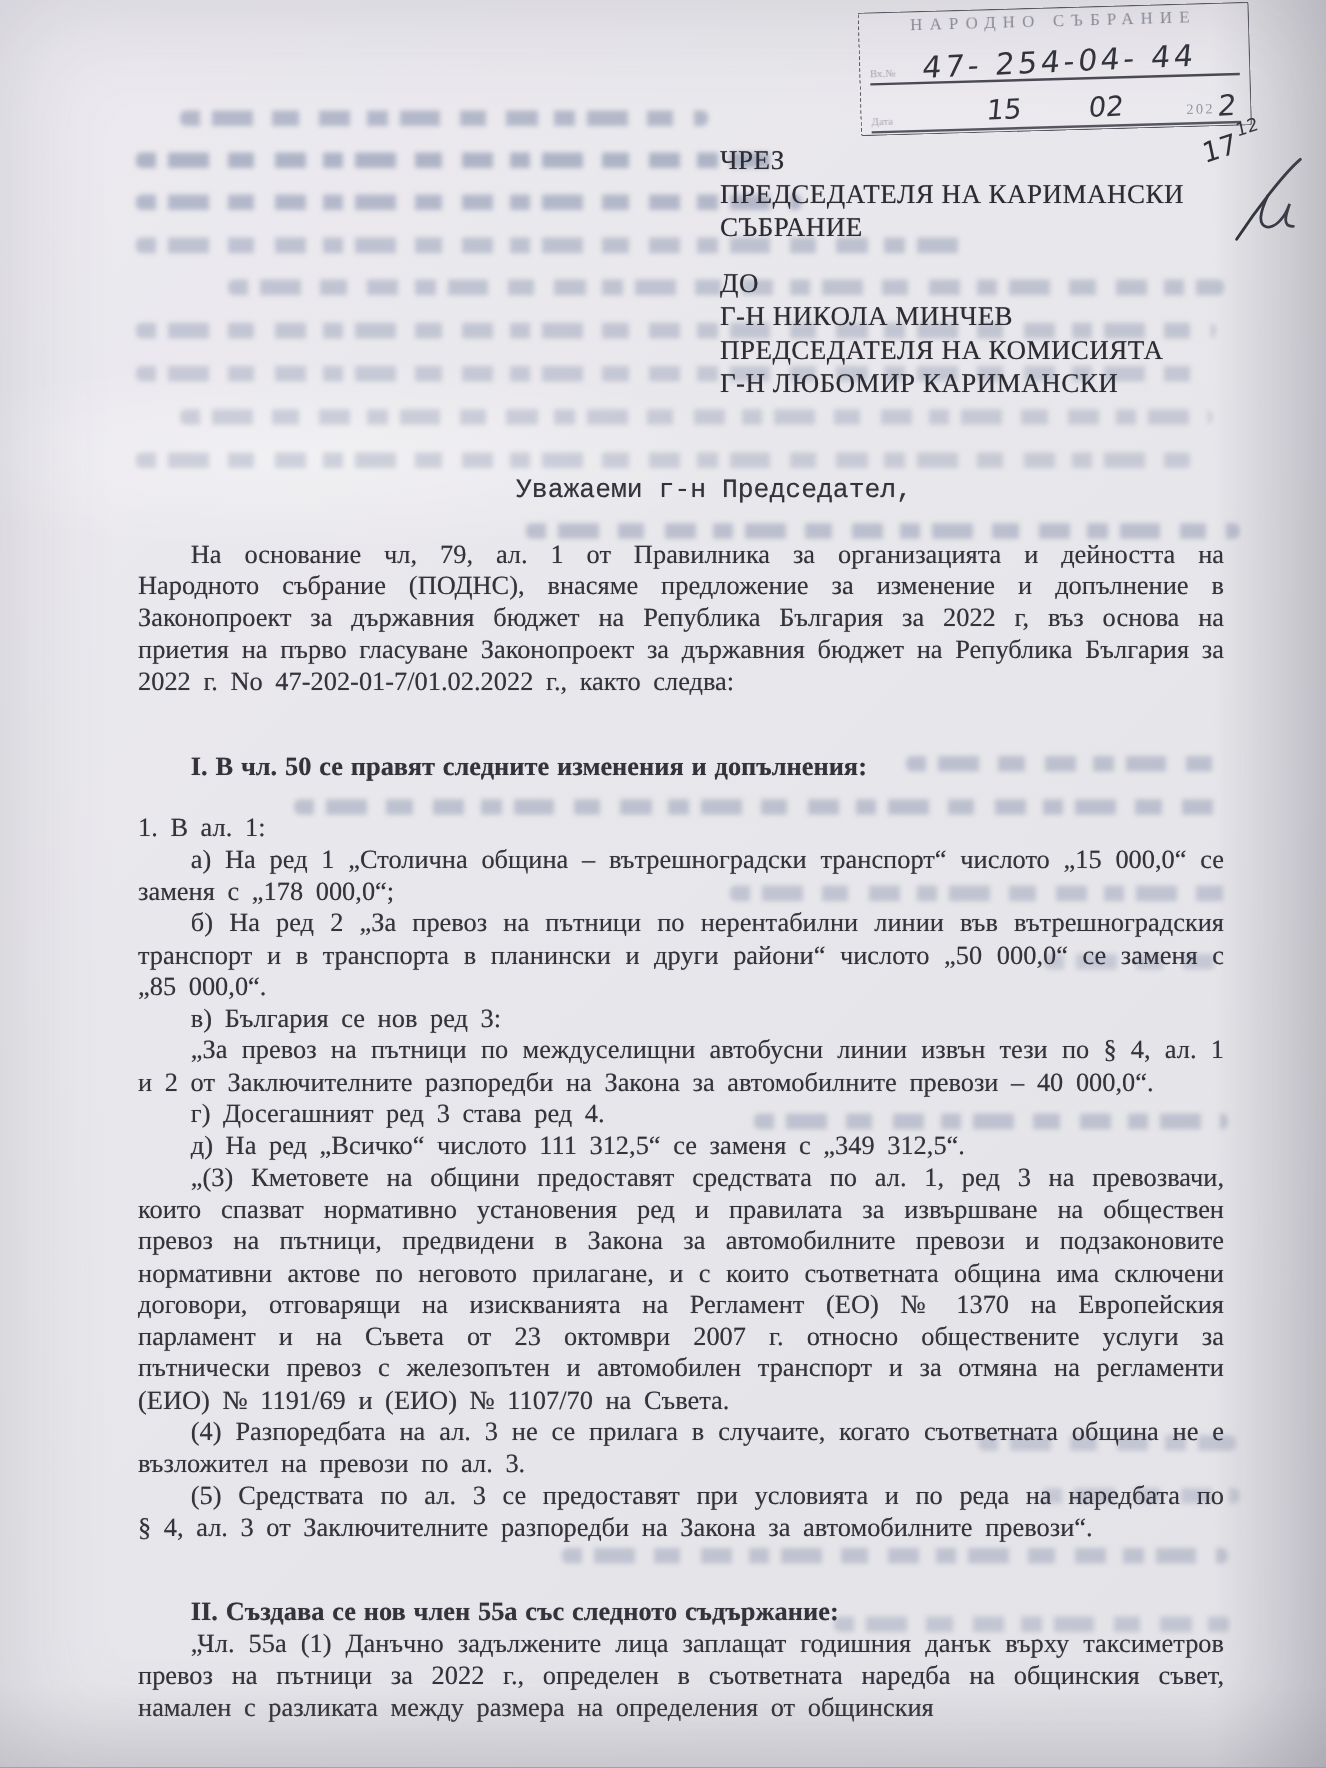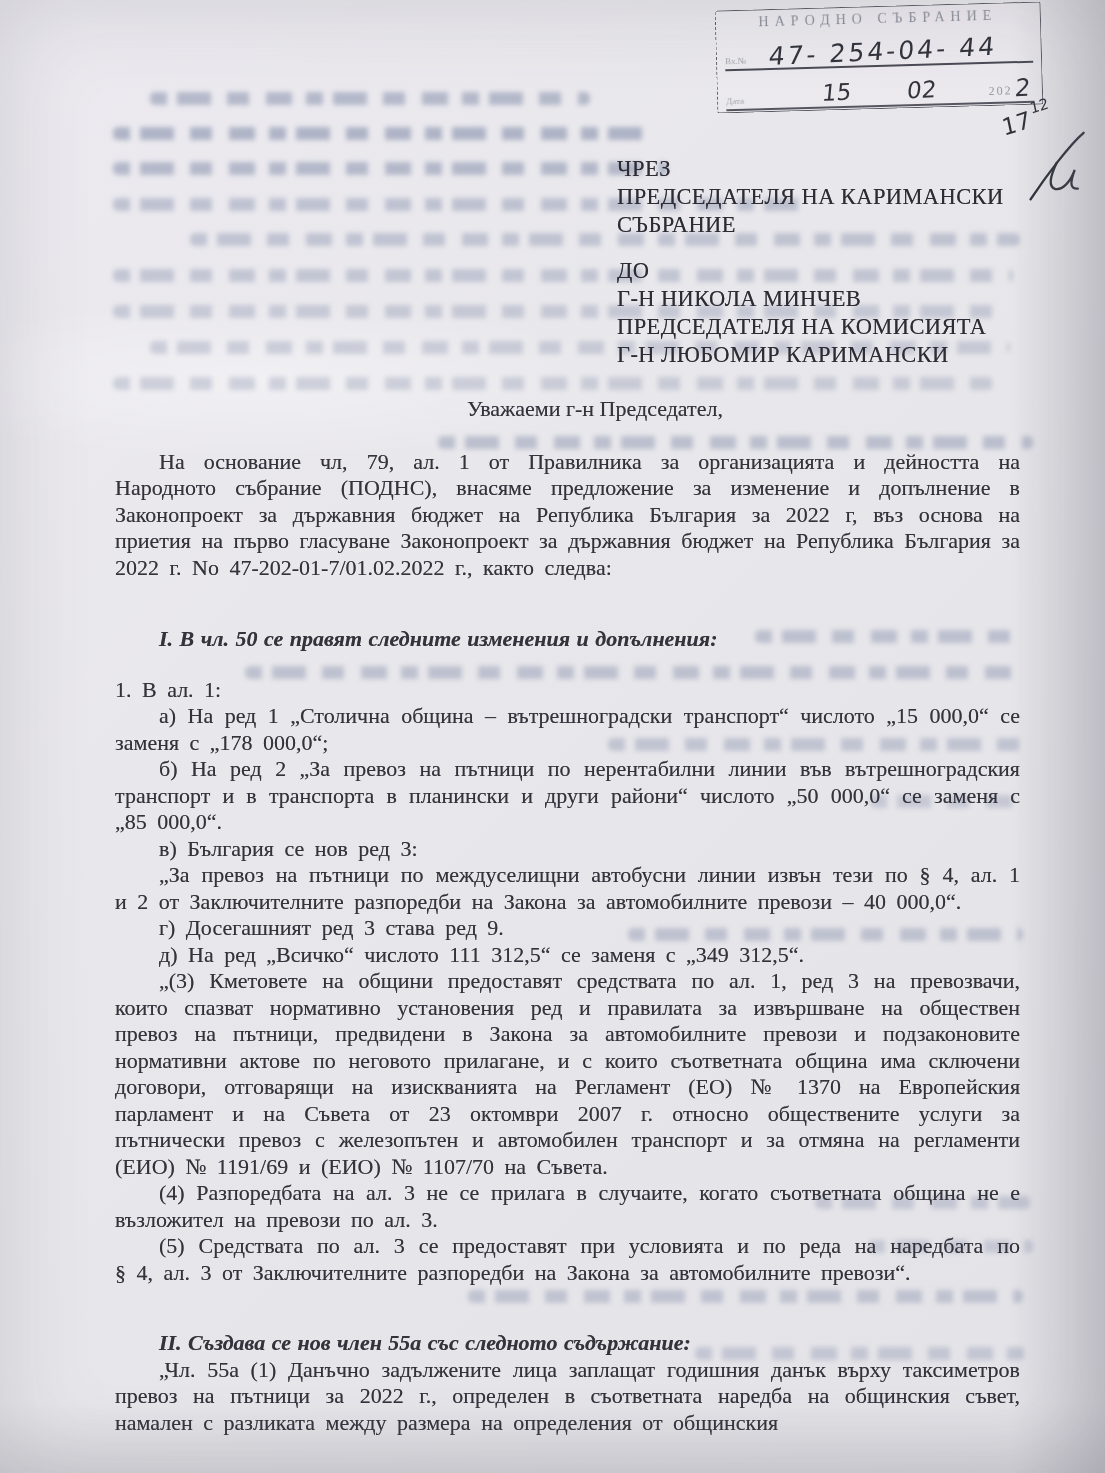--- a/index.html
+++ b/index.html
@@ -65,41 +65,40 @@
   .note17 {
     position: absolute; left: 1001px; top: 106px; z-index: 4;
     font-family: "DejaVu Sans", sans-serif; font-size: 23px; color: #2e3038;
     transform: rotate(-18deg) skewX(-6deg);
   }
   .note17 sup { font-size: 15px; position: relative; top: -4px; left: 2px; }
   .initials { position: absolute; left: 1026px; top: 126px; z-index: 4; transform: rotate(9deg); }
 
   
   .recipient {
-    position: absolute; left: 617px; top: 120px; z-index: 3;
+    position: absolute; left: 600px; top: 120px; z-index: 3;
     font-size: 22.5px; line-height: 28px; letter-spacing: .4px;
     color: #2d2b33; text-shadow: 0 0 .6px rgba(40,38,48,.55);
     white-space: nowrap;
-    margin-top: 35px;
   }
   .recipient .gap { height: 18px; }
 
   
   .flow {
     position: absolute; left: 115px; top: 396px; width: 905px; z-index: 3;
     font-size: 22px; line-height: 26.5px;
     text-shadow: 0 0 .6px rgba(42,40,50,.5);
   }
-  .salut { text-align: center; padding-left: 55px; margin: 0 0 26px 0; }
+  .salut { text-align: center; padding-left: 55px; margin: 0 0 26px 0; font-family: Liberation Mono, monospace; }
   .flow p { margin: 0; text-align: justify; word-spacing: 5px; }
   .intro { word-spacing: 8px; }
   .ind { text-indent: 44px; }
   .sp3 { word-spacing: 4.5px; }
   .heading {
-    font-weight: bold; font-style: italic; text-align: left;
+    font-weight: bold; text-align: left;
     margin-left: 44px !important; word-spacing: 1px !important;
   }
   .h1 { margin-top: 45px !important; margin-bottom: 24px !important; }
   .h2 { margin-top: 44px !important; }
   .wide { word-spacing: 9px; }
 </style>
 </head>
 <body>
 
 <div class="page">
@@ -162,21 +161,21 @@
   <div class="flow">
     <div class="salut">Уважаеми г-н Председател,</div>
     <p class="intro ind">На основание чл, 79, ал. 1 от Правилника за организацията и дейността на Народното събрание (ПОДНС), внасяме предложение за изменение и допълнение в Законопроект за държавния бюджет на Република България за 2022 г, въз основа на приетия на първо гласуване Законопроект за държавния бюджет на Република България за 2022 г. No 47-202-01-7/01.02.2022 г., както следва:</p>
 
     <p class="heading h1">I. В чл. 50 се правят следните изменения и допълнения:</p>
     <p>1. В ал. 1:</p>
     <p class="ind">а) На ред 1 „Столична община – вътрешноградски транспорт“ числото „15&nbsp;000,0“ се заменя с „178&nbsp;000,0“;</p>
     <p class="ind">б) На ред 2 „За превоз на пътници по нерентабилни линии във вътрешноградския транспорт и в транспорта в планински и други райони“ числото „50&nbsp;000,0“ се заменя с „85&nbsp;000,0“.</p>
     <p class="ind">в) България се нов ред 3:</p>
     <p class="ind">„За превоз на пътници по междуселищни автобусни линии извън тези по §&nbsp;4, ал. 1 и 2 от Заключителните разпоредби на Закона за автомобилните превози – 40&nbsp;000,0“.</p>
-    <p class="ind">г) Досегашният ред 3 става ред 9.</p>
+    <p class="ind">г) Досегашният ред 3 става ред 4.</p>
     <p class="ind">д) На ред „Всичко“ числото 111&nbsp;312,5“ се заменя с „349&nbsp;312,5“.</p>
     <p class="ind sp3">„(3) Кметовете на общини предоставят средствата по ал. 1, ред 3 на превозвачи, които спазват нормативно установения ред и правилата за извършване на обществен превоз на пътници, предвидени в Закона за автомобилните превози и подзаконовите нормативни актове по неговото прилагане, и с които съответната община има сключени договори, отговарящи на изискванията на Регламент (ЕО) №&nbsp;1370 на Европейския парламент и на Съвета от 23 октомври 2007 г. относно обществените услуги за пътнически превоз с железопътен и автомобилен транспорт и за отмяна на регламенти (ЕИО) №&nbsp;1191/69 и (ЕИО) №&nbsp;1107/70 на Съвета.</p>
     <p class="ind">(4) Разпоредбата на ал. 3 не се прилага в случаите, когато съответната община не е възложител на превози по ал. 3.</p>
     <p class="ind">(5) Средствата по ал. 3 се предоставят при условията и по реда на наредбата по §&nbsp;4, ал. 3 от Заключителните разпоредби на Закона за автомобилните превози“.</p>
 
     <p class="heading h2">II. Създава се нов член 55а със следното съдържание:</p>
     <p class="ind wide">„Чл. 55а&nbsp;(1) Данъчно задължените лица заплащат годишния данък върху таксиметров превоз на пътници за 2022&nbsp;г., определен в съответната наредба на общинския съвет, намален с разликата между размера на определения от общинския</p>
   </div>
 
   <div class="shade-right"></div>

